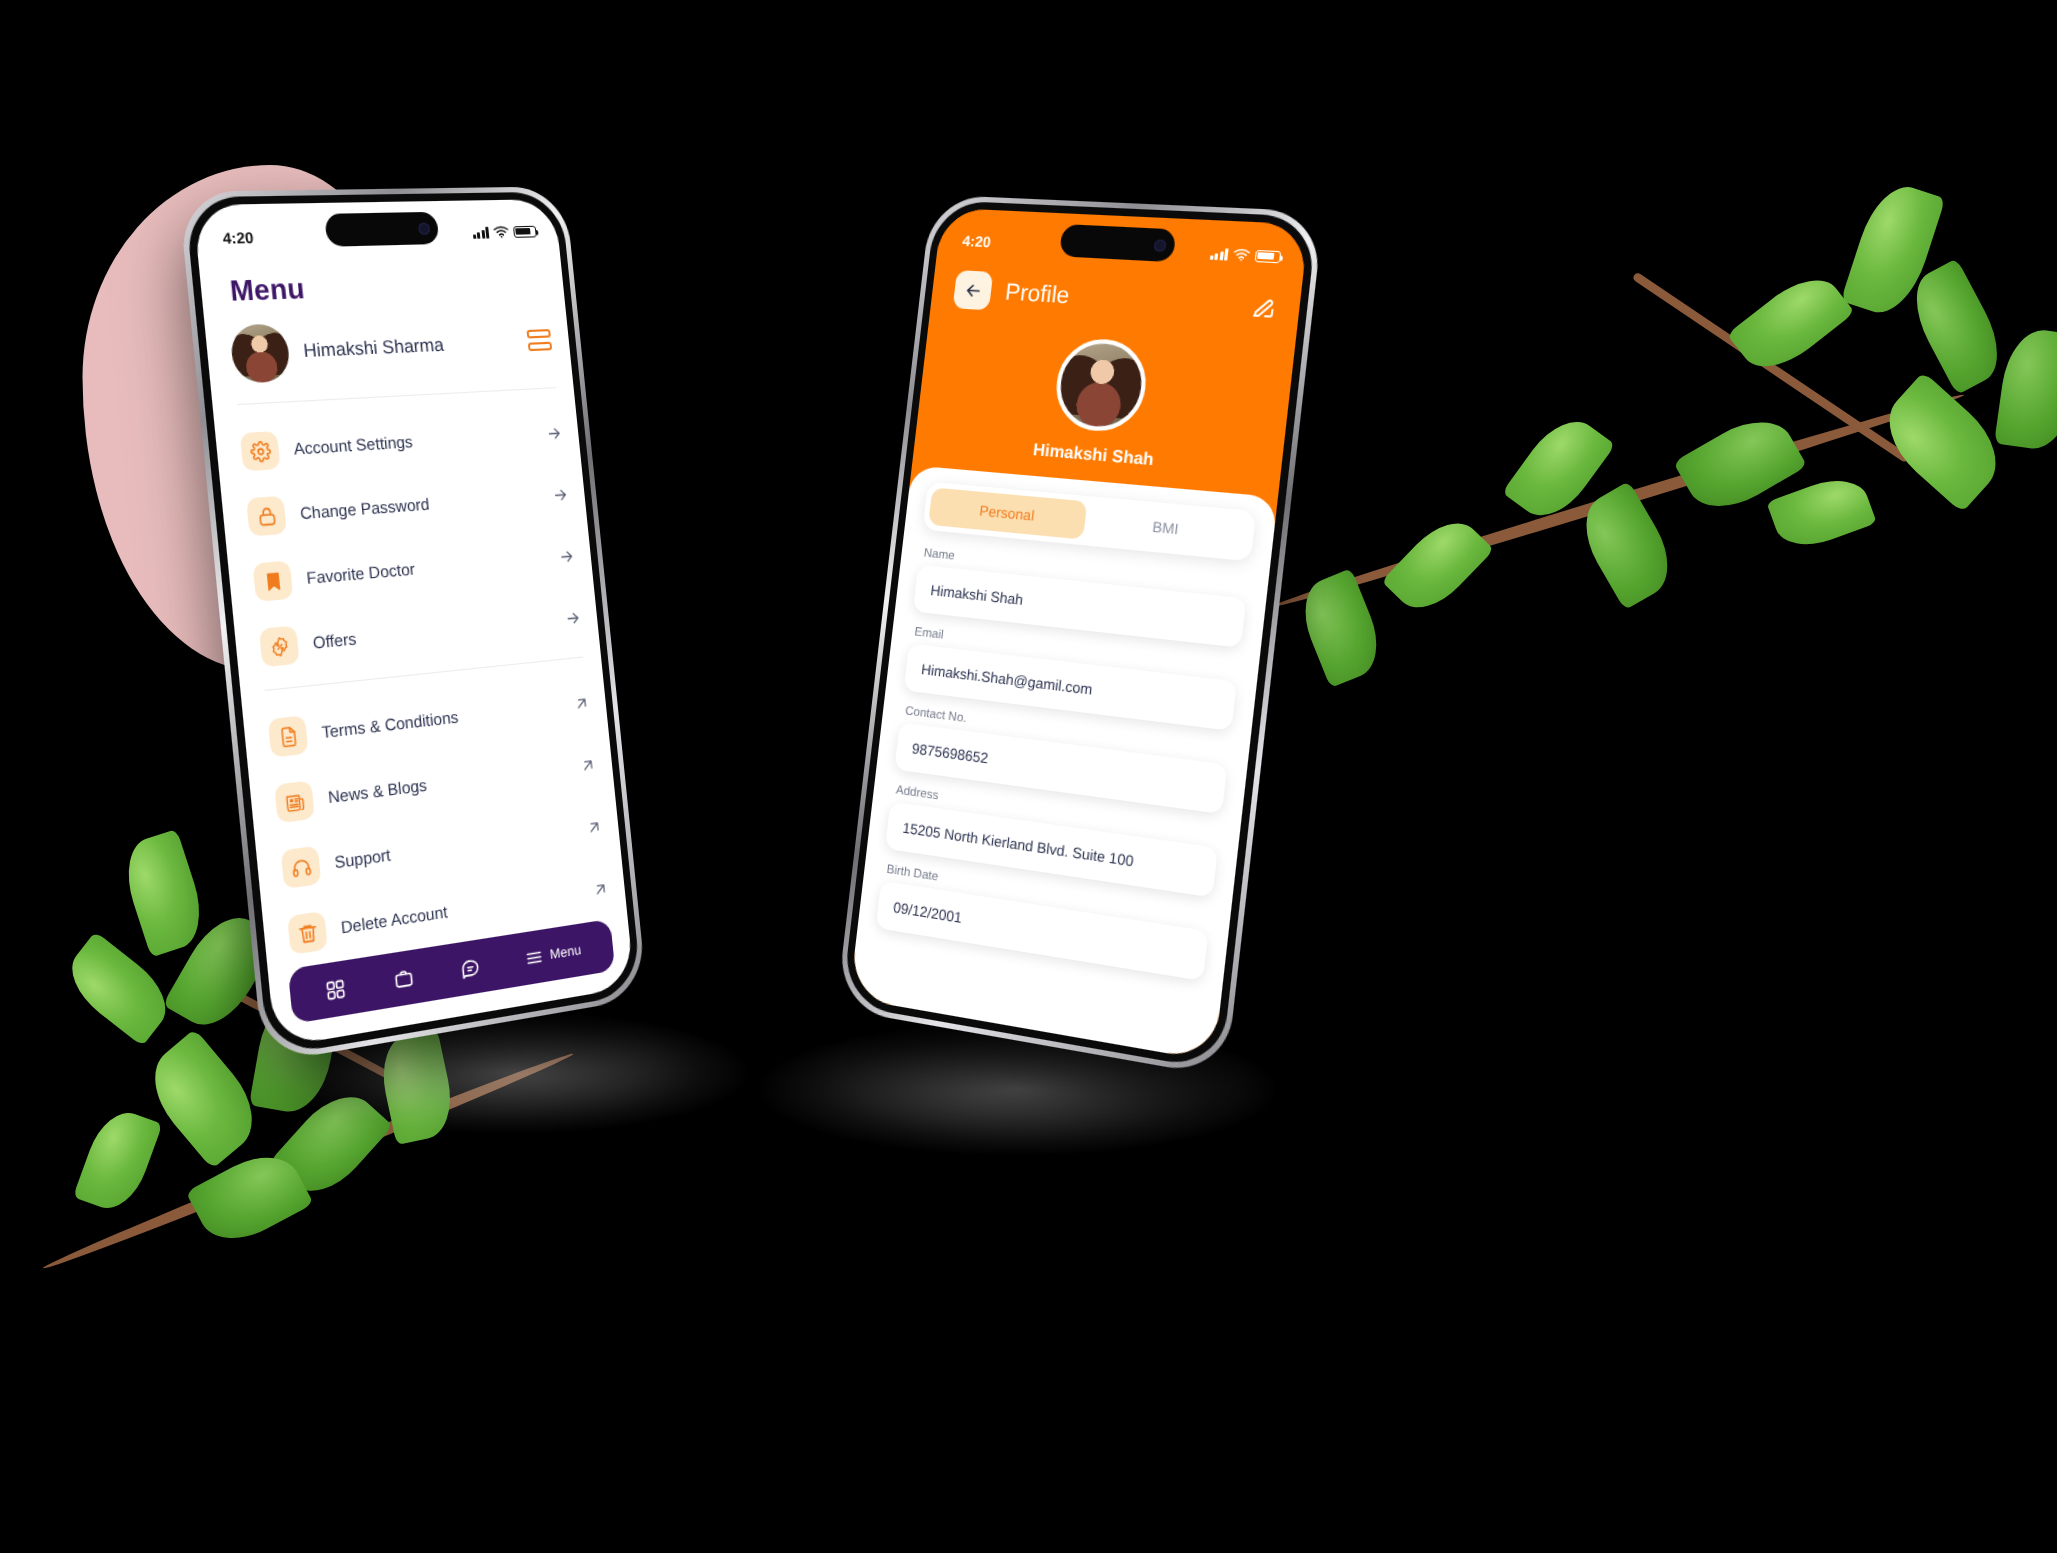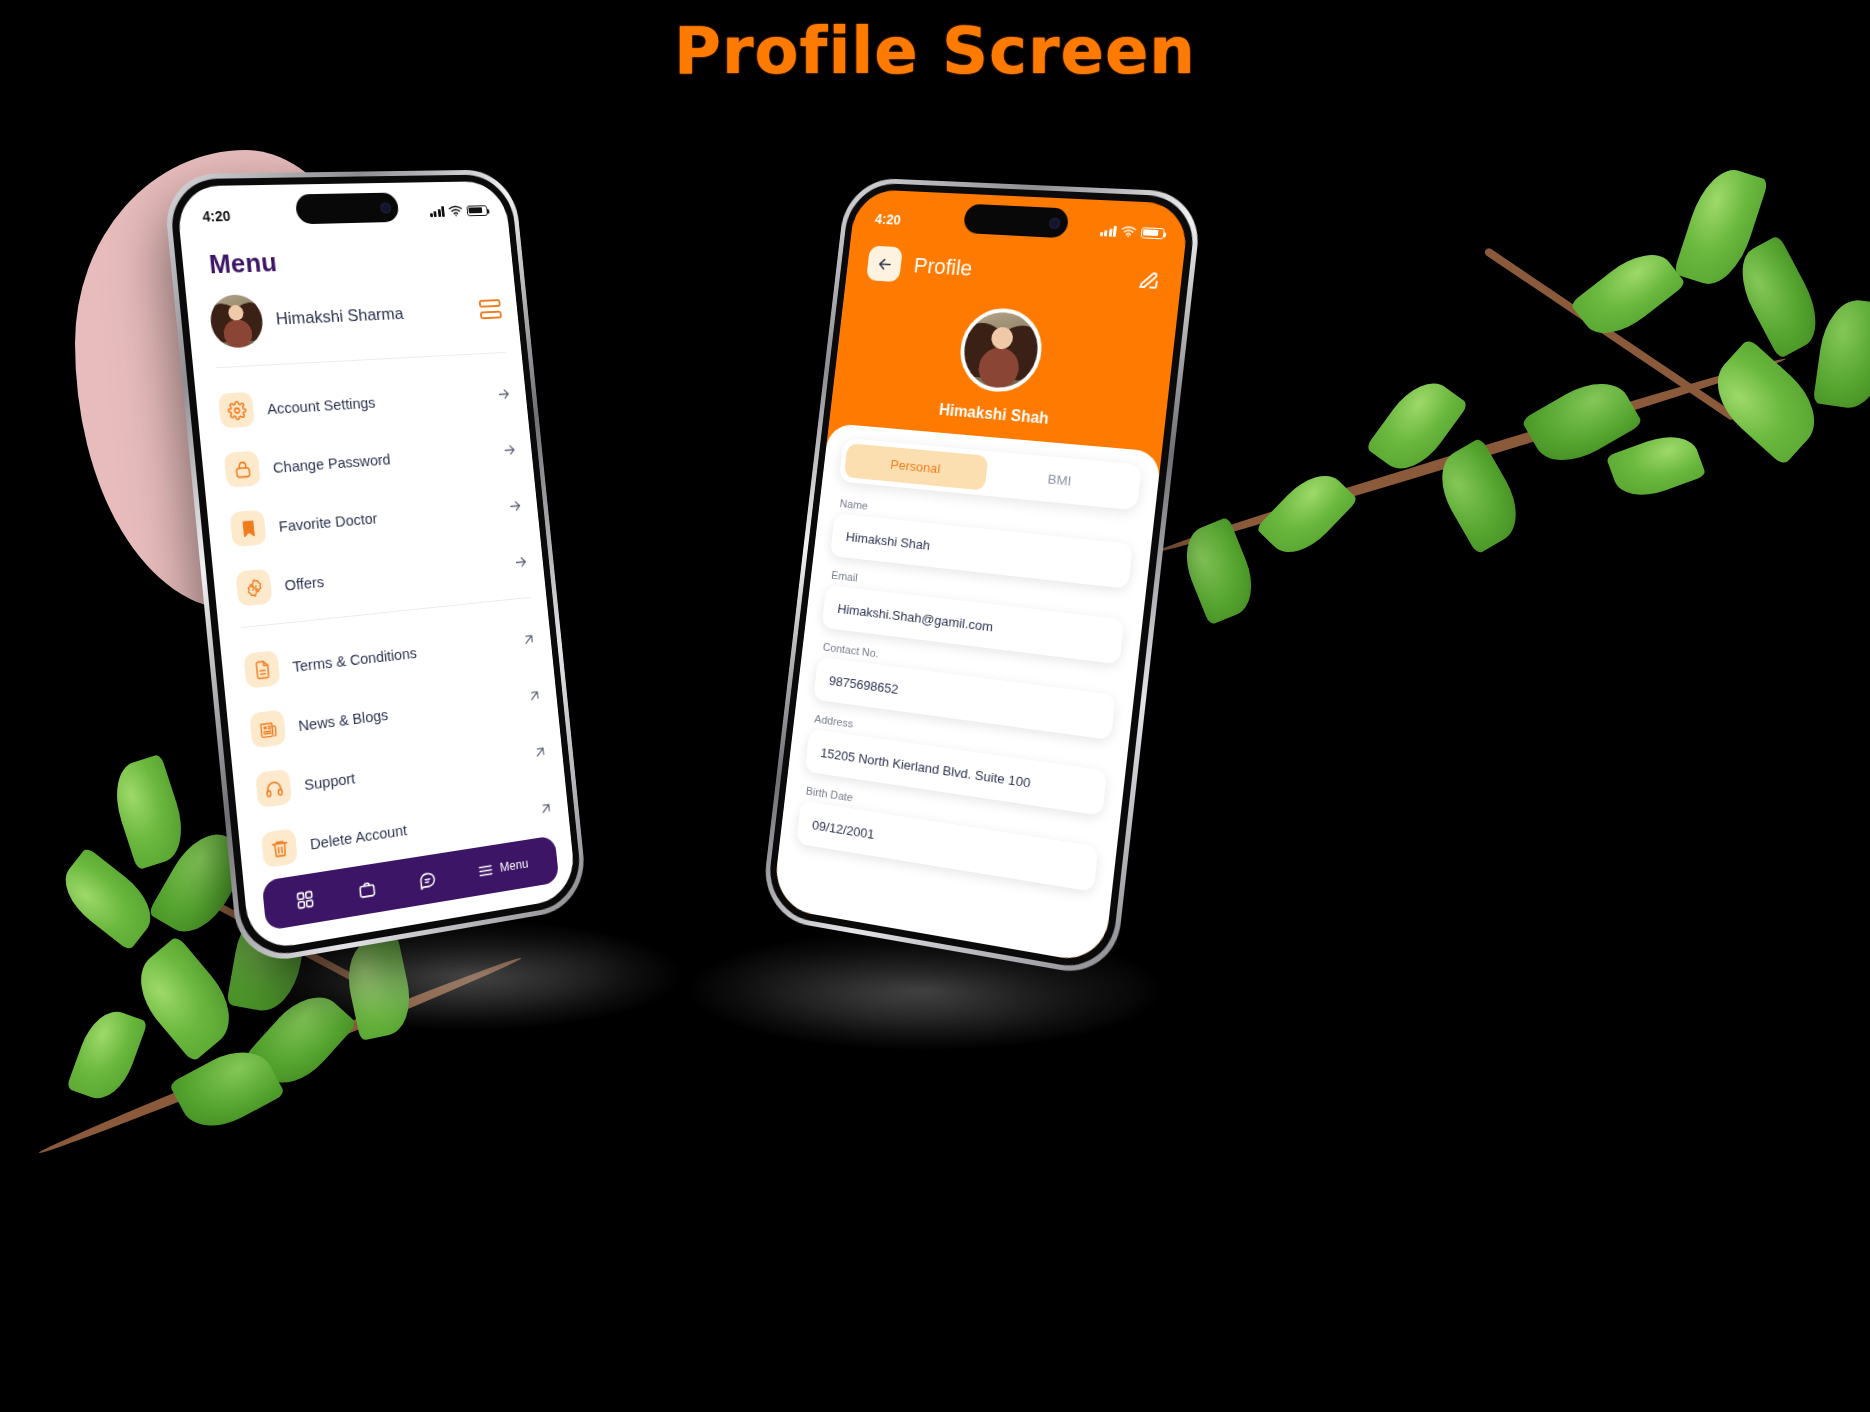--- a/index.html
+++ b/index.html
@@ -188,21 +188,20 @@
     box-shadow:0 3px 12px rgba(0,0,0,0.10);
     display:flex; align-items:center; padding:0 15px;
     font-size:13.5px; color:#2c3350; white-space:nowrap; overflow:hidden;
   }
 </style>
 </head>
 <body>
 
 <div id="stage">
 
-  <div class="page-title">Profile Screen</div>
 
   <div class="blob-pink"></div>
 
   <div class="branch" style="left:1130px; top:150px; width:730px; height:560px;">
     <div class="stem" style="left:10px; top:300px; width:660px; height:11px; transform:rotate(-17deg); border-radius:50%;"></div>
     <div class="stem" style="left:330px; top:180px; width:300px; height:8px; transform:rotate(34deg);"></div>
     <div class="leaf" style="left:560px; top:18px; width:62px; height:118px; transform:rotate(18deg);"></div>
     <div class="leaf dark" style="left:620px; top:92px; width:58px; height:110px; transform:rotate(-28deg);"></div>
     <div class="leaf" style="left:470px; top:92px; width:56px; height:104px; transform:rotate(52deg);"></div>
     <div class="leaf dark" style="left:690px; top:150px; width:66px; height:108px; transform:rotate(8deg);"></div>

